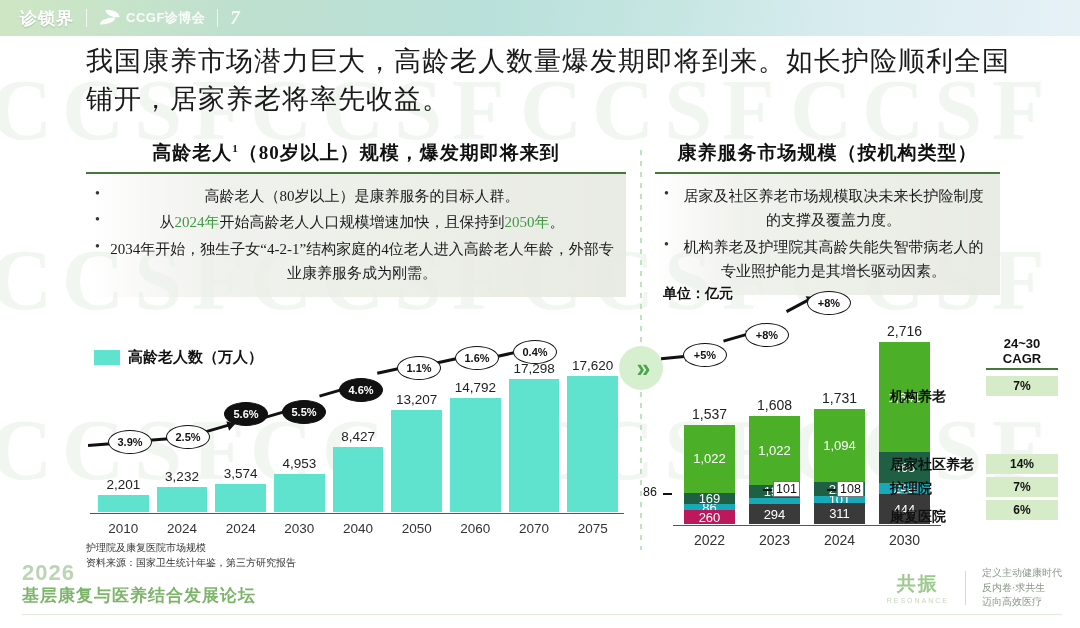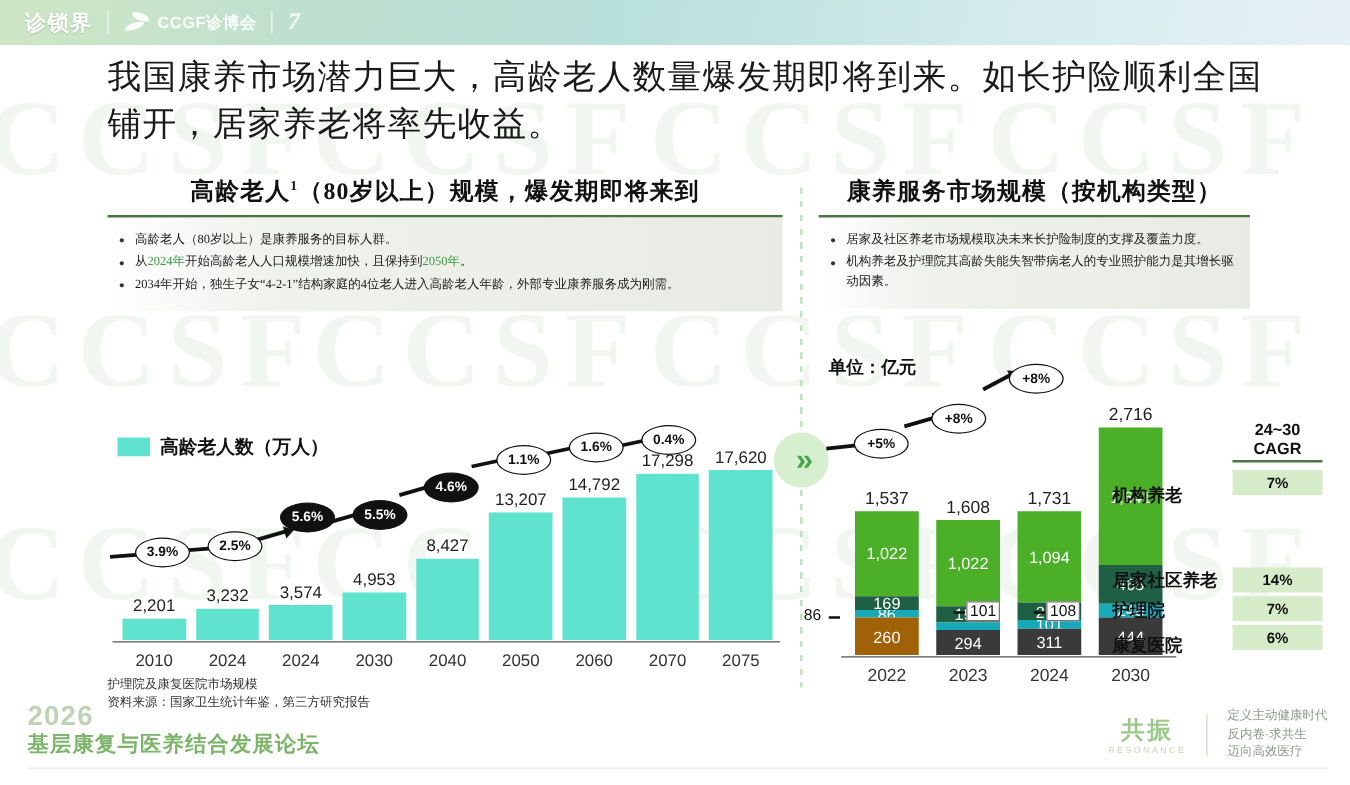--- a/index.html
+++ b/index.html
@@ -78,22 +78,22 @@
   .panel-head sup { font-size:11px; vertical-align:super; }
   .head-rule { height:2px; background:#46773c; margin-top:6px; }
   
   .bullets {
     background:linear-gradient(to right, rgba(244,245,241,.0) 0%, rgba(237,239,233,.85) 25%, rgba(231,234,226,.95) 100%);
     padding:10px 10px 10px 6px;
   }
   .bullets ul { list-style:none; }
   .bullets li {
     font-family:"Liberation Serif", serif;
-    font-size:10px; line-height:1.62; color:#1b1b1b;
-    position:relative; padding-left:16px; margin-bottom:2px;
+    font-size:15px; line-height:1.62; color:#1b1b1b;
+    position:relative; padding-left:16px; margin-bottom:2px;text-align:center;
   }
   .bullets li:before{
     content:"•"; position:absolute; left:3px; top:-1px; font-size:14px; color:#333;
   }
   .g { color:#3f9a43; }
   
   .chart-left { position:absolute; left:86px; top:330px; width:540px; height:210px; z-index:3;}
   .legend {
     position:absolute; left:8px; top:18px; display:flex; align-items:center; gap:8px;
   }
@@ -350,21 +350,21 @@
 
 <div class="chart-right">
   <div class="unit" style="position:absolute;left:8px;top:0;">单位：亿元</div>
   <div class="rbars" id="right-bars">
       <div class="rcol">
         <div class="rtot">1,537</div>
         <div class="rstack">
           <div class="seg green" style="height: 68.3784px; background: rgb(76, 175, 40);">1,022</div>
           <div class="seg dgreen" style="height: 11.3072px; background: rgb(31, 95, 67);">169</div>
           <div class="seg teal" style="height: 5.75396px; background: rgb(23, 169, 184);">86</div>
-          <div class="seg dark" style="height: 30px; background: #a16207;">260</div>
+          <div class="seg dark" style="height: 14px; background: #be185d;">260</div>
         </div>
       </div>
       <div class="rcol">
         <div class="rtot">1,608</div>
         <div class="rstack">
           <div class="seg green" style="height: 68.3784px; background: rgb(76, 175, 40);">1,022</div>
           <div class="seg dgreen" style="height: 12.846px; background: rgb(31, 95, 67);">192</div>
           <div class="seg teal" style="height: 6.69065px; background: rgb(23, 169, 184);"></div>
           <div class="seg dark" style="height: 19.6705px; background: rgb(58, 58, 58);">294</div>
         </div>

